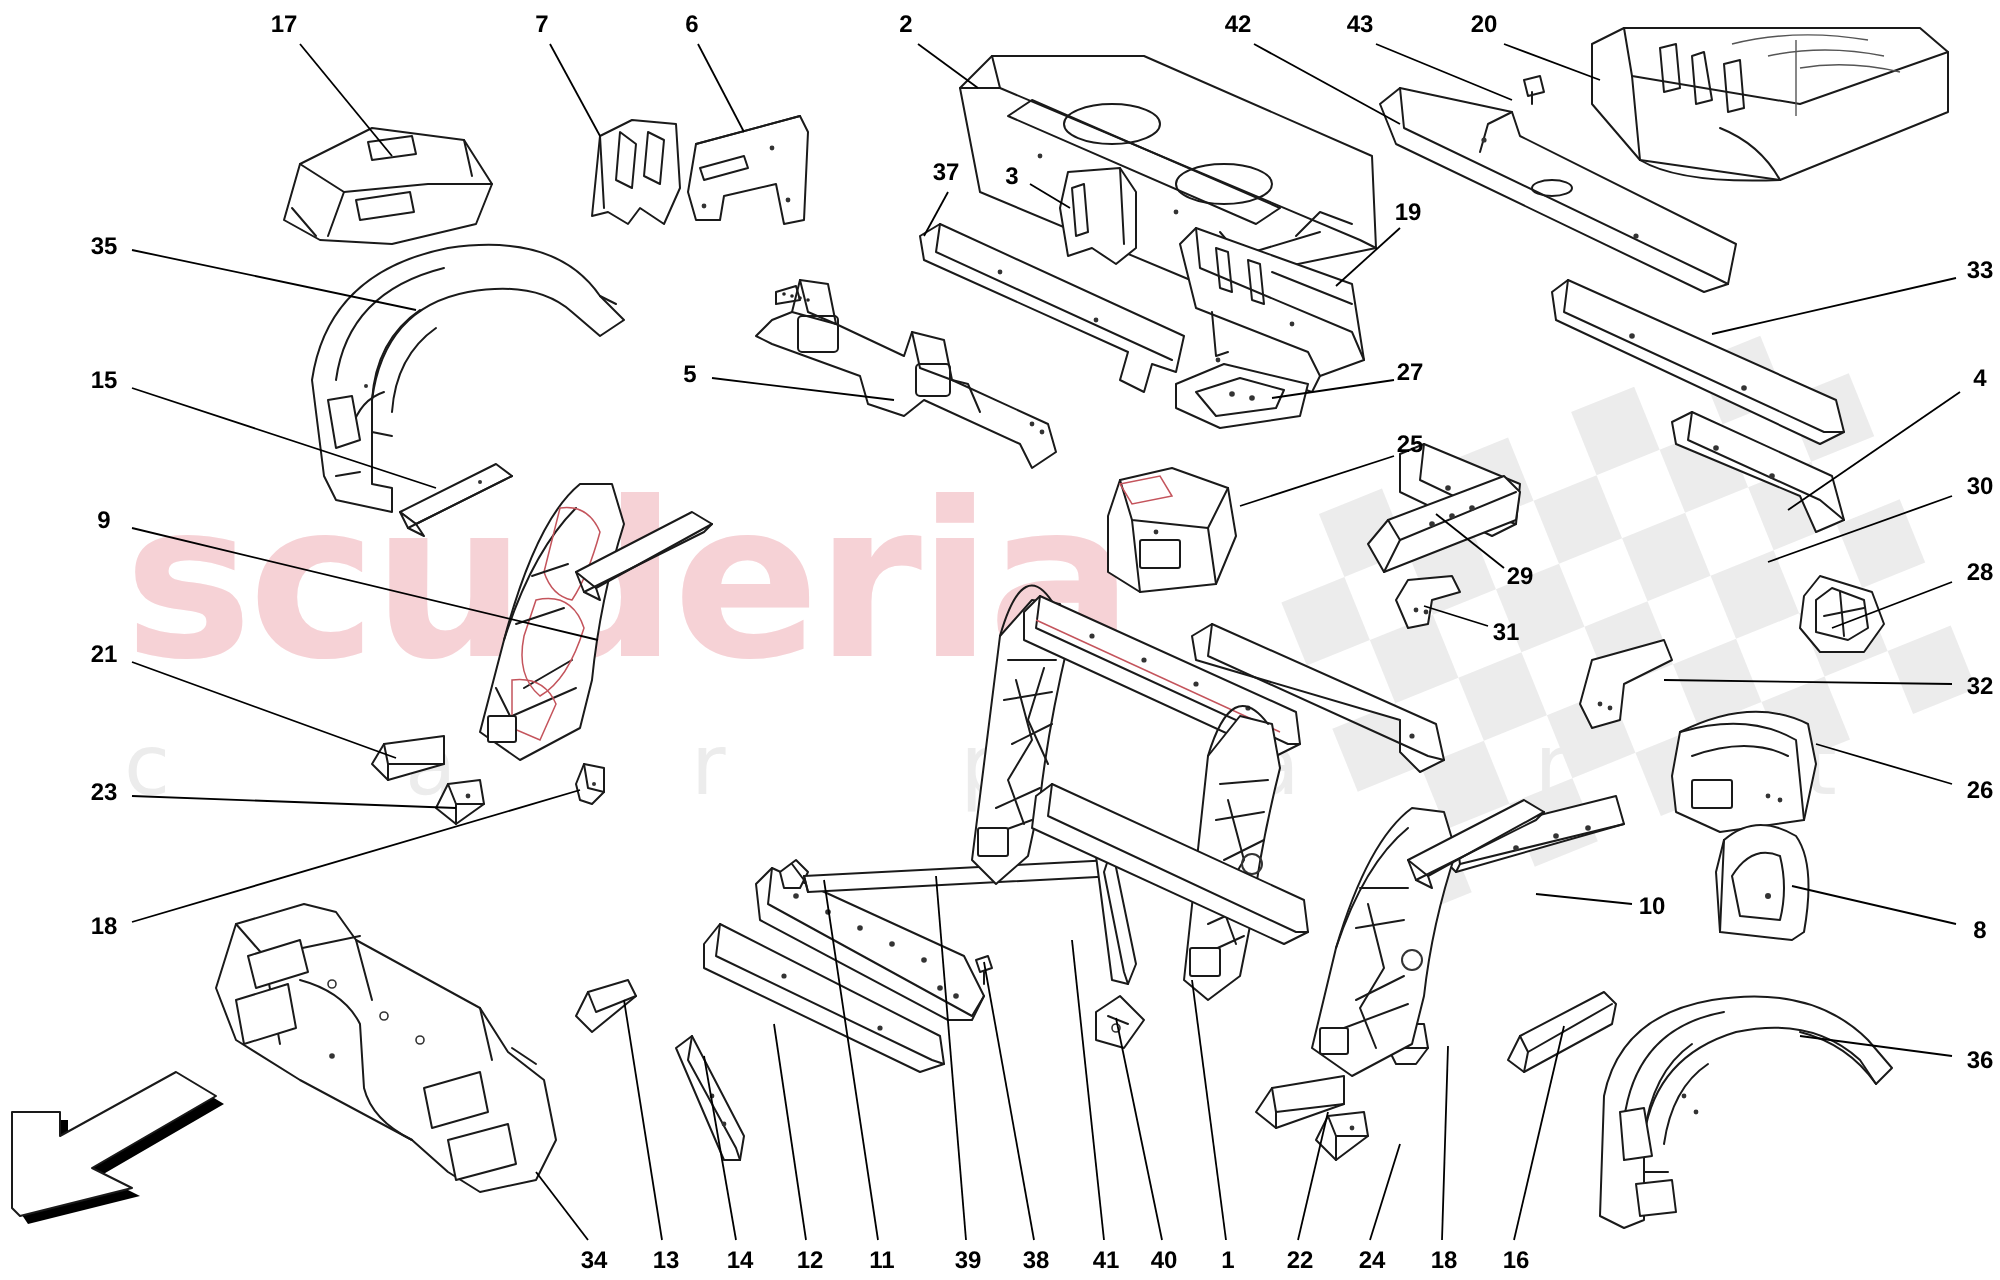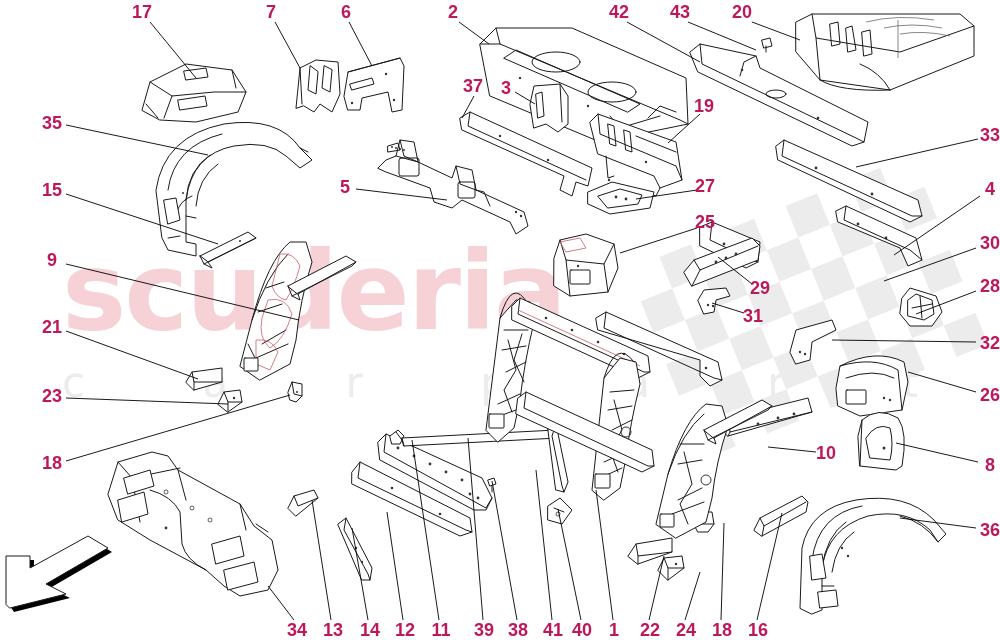--- a/index.html
+++ b/index.html
@@ -48,21 +48,21 @@
   #art svg{display:block;}
   .ln{fill:none;stroke:#1a1a1a;stroke-width:1;stroke-linejoin:round;stroke-linecap:round;}
   .lnf{fill:#ffffff;stroke:#1a1a1a;stroke-width:1;stroke-linejoin:round;stroke-linecap:round;}
   .thin{fill:none;stroke:#555;stroke-width:.7;}
   .rd{fill:none;stroke:#c4545c;stroke-width:.75;}
   
   #callouts{position:absolute;inset:0;}
   .lead{stroke:#000;stroke-width:.9;fill:none;}
   .callout{
     position:absolute;
-    font-size:18px;font-weight:700;color:#be185d;
+    font-size:12px;font-weight:700;color:#000000;
     font-family:"Liberation Sans", sans-serif;
     line-height:1;
     white-space:nowrap;
     transform:translate(-50%,-50%);
   }
 </style>
 </head>
 <body>
 
 <div id="sheet">

